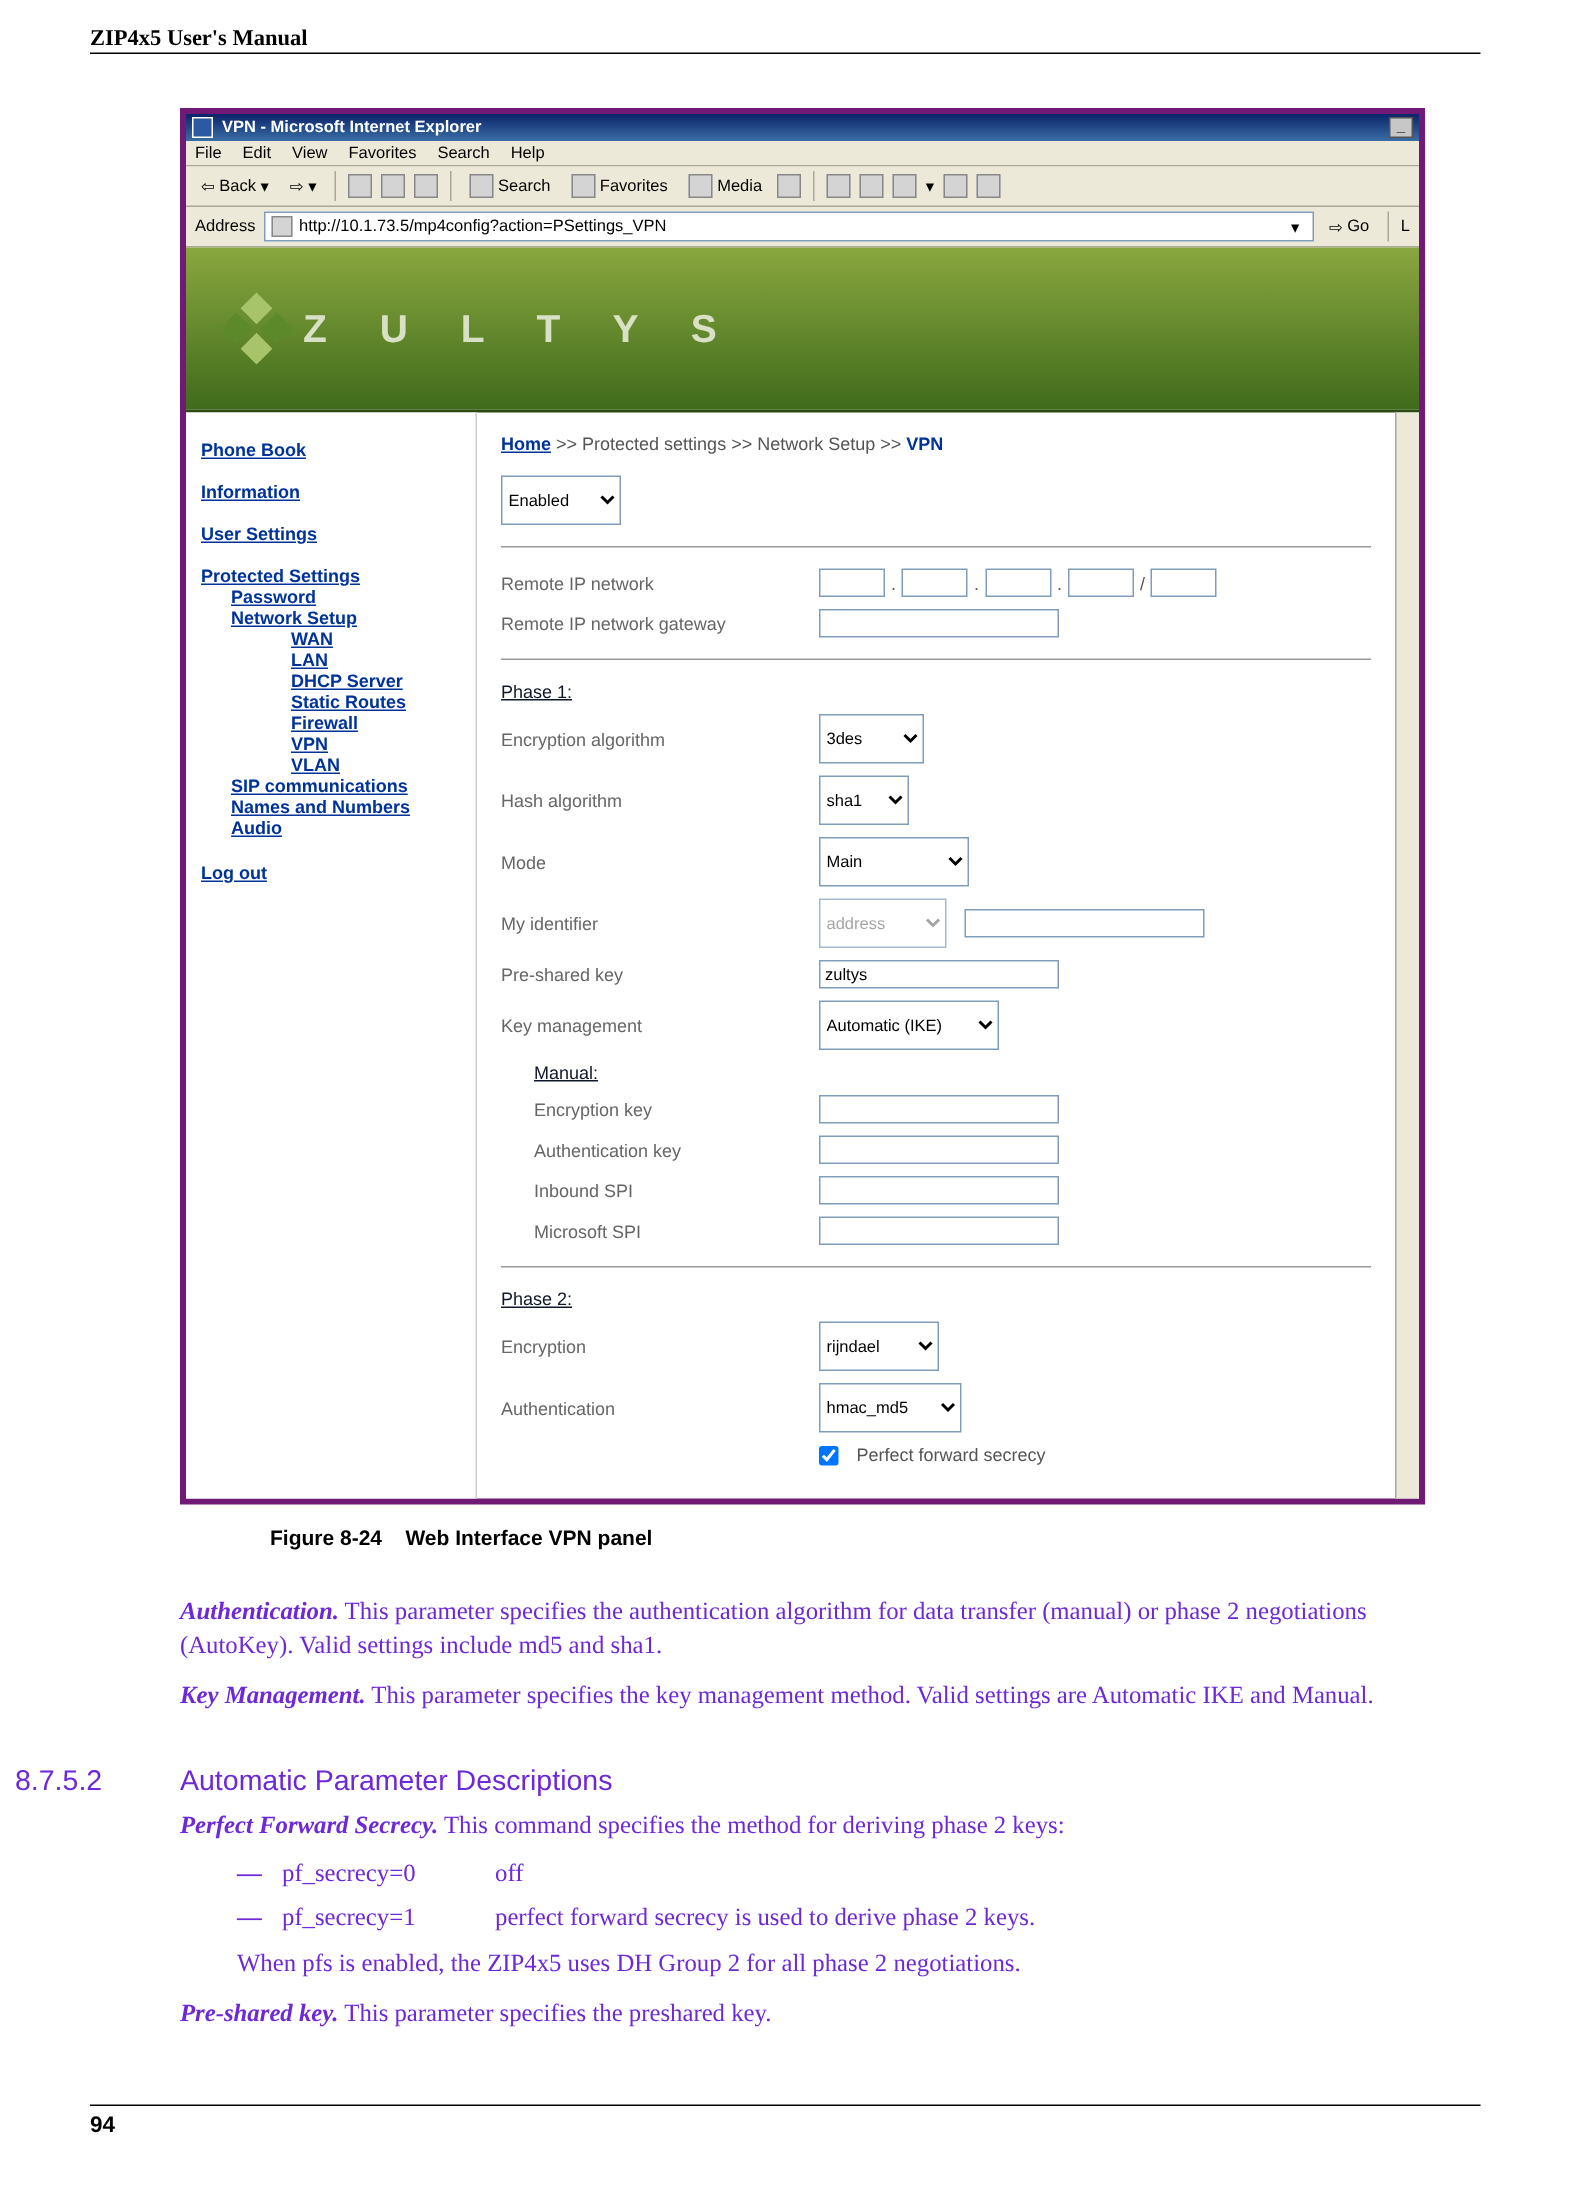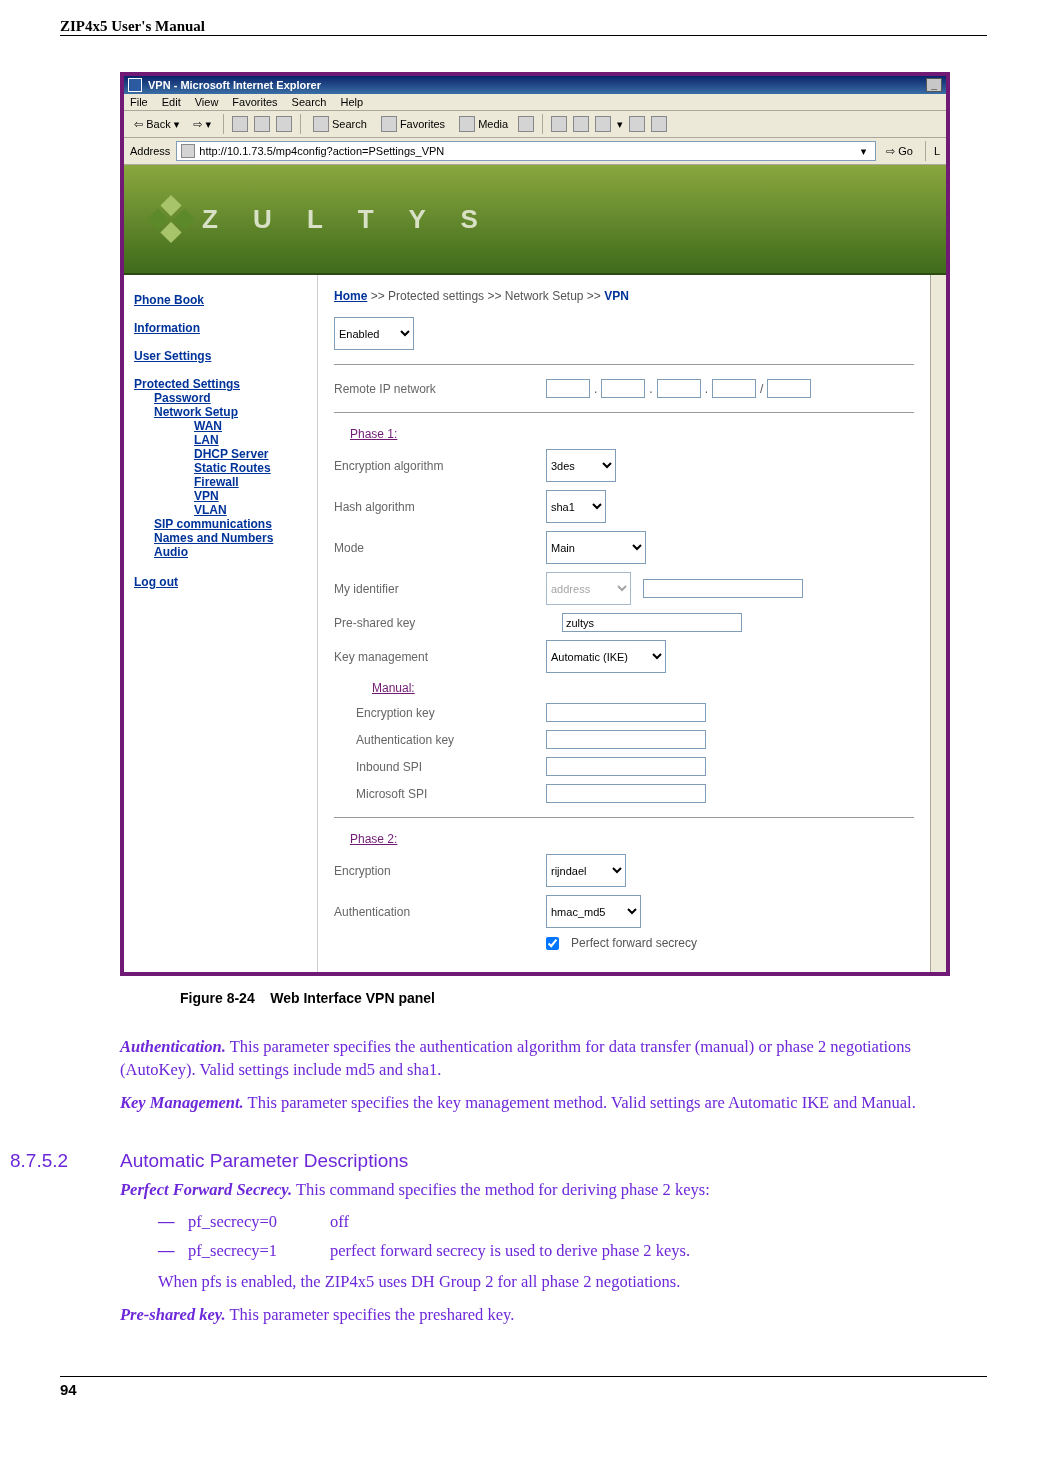--- a/index.html
+++ b/index.html
@@ -185,21 +185,21 @@
     padding: 0 3px;
   }
   .sel {
     border: 1px solid #7f9db9;
     height: 33px;
     background: #fff;
     font-size: 11px;
   }
   .ip-group { display:flex; gap:4px; align-items:center; }
   .ip-group .txtin { width: 44px; }
-  .section-head { text-decoration: underline; color: #701a75; margin: 6px 0 4px 16px; }
+  .section-head { text-decoration: underline; color: #0f172a; margin: 6px 0 4px 0; }
   .cbx { width:13px; height:13px; }
   .scrollbar-v {
     width: 16px;
     background: #ece9d8;
     border-left: 1px solid #aca899;
     display: flex;
     flex-direction: column;
     align-items: center;
   }
   .figure-caption {
@@ -391,20 +391,24 @@
               <span class="form-label">Remote IP network</span>
               <div class="ip-group">
                 <input class="txtin" style="">.
                 <input class="txtin" style="">.
                 <input class="txtin" style="">.
                 <input class="txtin" style="">
                 <span>/</span>
                 <input class="txtin" style="">
               </div>
             </div>
+            <div class="form-row">
+              <span class="form-label">Remote IP network gateway</span>
+              <input class="txtin" style="width: 160px;">
+            </div>
             <hr>
             <div class="section-head">Phase 1:</div>
             <div class="form-row">
               <span class="form-label">Encryption algorithm</span>
               <select class="sel" style="width:70px"><option>3des</option></select>
             </div>
             <div class="form-row">
               <span class="form-label">Hash algorithm</span>
               <select class="sel" style="width:60px"><option>sha1</option></select>
             </div>
@@ -412,21 +416,21 @@
               <span class="form-label">Mode</span>
               <select class="sel" style="width:100px"><option>Main</option></select>
             </div>
             <div class="form-row">
               <span class="form-label">My identifier</span>
               <select class="sel dis" style="width:85px" disabled=""><option>address</option></select>
               <input class="txtin" style="width: 160px;">
             </div>
             <div class="form-row">
               <span class="form-label">Pre-shared key</span>
-              <input class="txtin" style="width: 180px; margin-left: 16px;" value="zultys">
+              <input class="txtin" style="width: 160px;" value="zultys">
             </div>
             <div class="form-row">
               <span class="form-label">Key management</span>
               <select class="sel" style="width:120px"><option>Automatic (IKE)</option></select>
             </div>
             <div class="section-head" style="padding-left:22px">Manual:</div>
             <div class="form-row">
                 <span class="form-label indent">Encryption key</span>
                 <input class="txtin" style="width: 160px;">
               </div>

